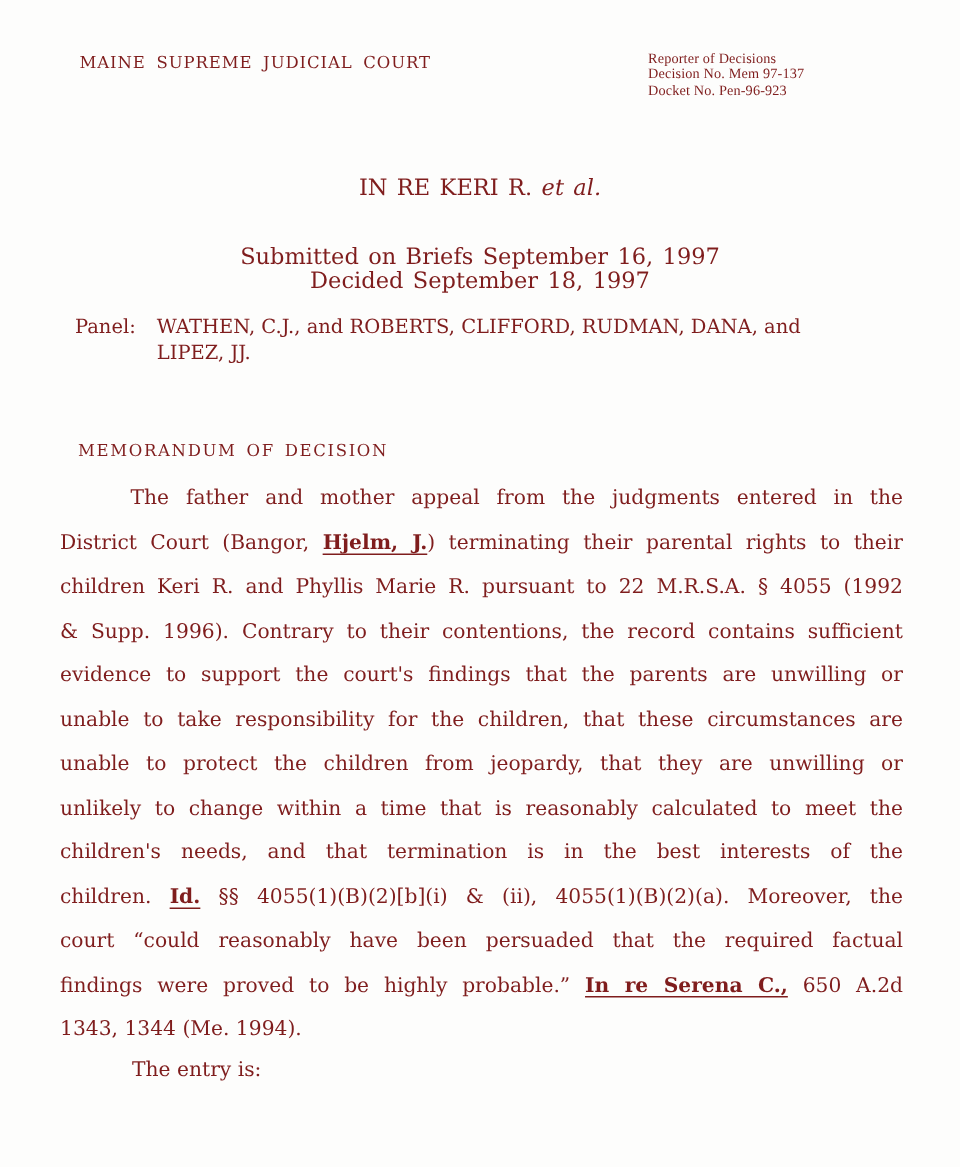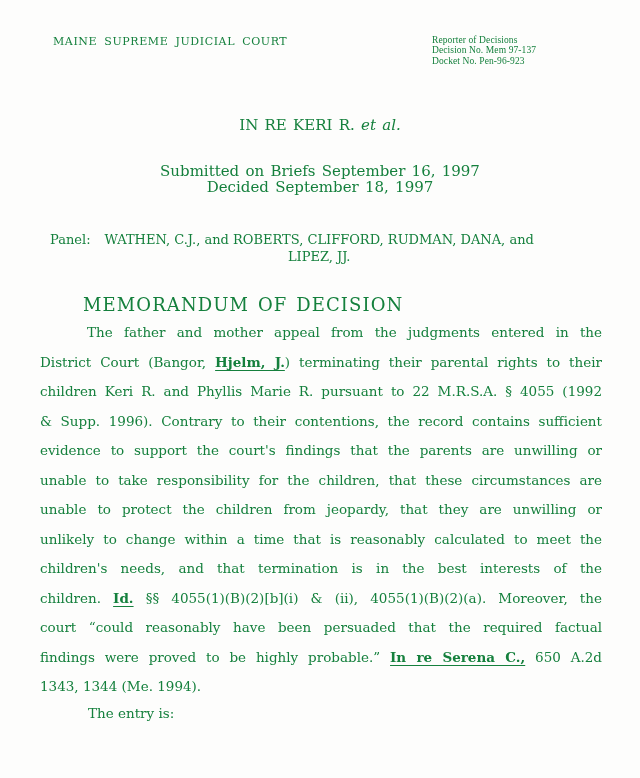--- a/index.html
+++ b/index.html
@@ -5,21 +5,21 @@
   html, body {
     margin: 0;
     padding: 0;
     background: #ffffff;
   }
   .page {
     position: relative;
     width: 640px;
     height: 778px;
     background: #fdfdfc;
-    color: #15803d;
+    color: #7f1d1d;
     font-family: "DejaVu Serif", serif;
     overflow: hidden;
   }
   .court-title {
     position: absolute;
     left: 53px;
     top: 35px;
     font-size: 11px;
     letter-spacing: 0.6px;
     word-spacing: 3px;
@@ -44,38 +44,36 @@
     word-spacing: 1.5px;
     white-space: nowrap;
   }
   .case-title { top: 116px; }
   .submitted  { top: 162px; }
   .decided    { top: 178px; }
   .italic { font-style: italic; }
   .panel {
     position: absolute;
     left: 50px;
-    top: 231px;
+    top: 210px;
     font-size: 13px;
     line-height: 17px;
     display: flex;
     align-items: flex-start;
-    text-align: center;
   }
   .panel-label { flex: none; margin-right: 14px; }
   .panel-members div { white-space: nowrap; }
   .memo-heading {
     position: absolute;
     left: 52px;
     top: 294px;
-    font-size: 18px;
+    font-size: 11px;
     letter-spacing: 1.1px;
     word-spacing: 2px;
     white-space: nowrap;
-    margin-left: 31px;
   }
   .memo-body {
     position: absolute;
     left: 40px;
     top: 318px;
     width: 562px;
     font-size: 13.5px;
   }
   .pline {
     height: 29.5px;

